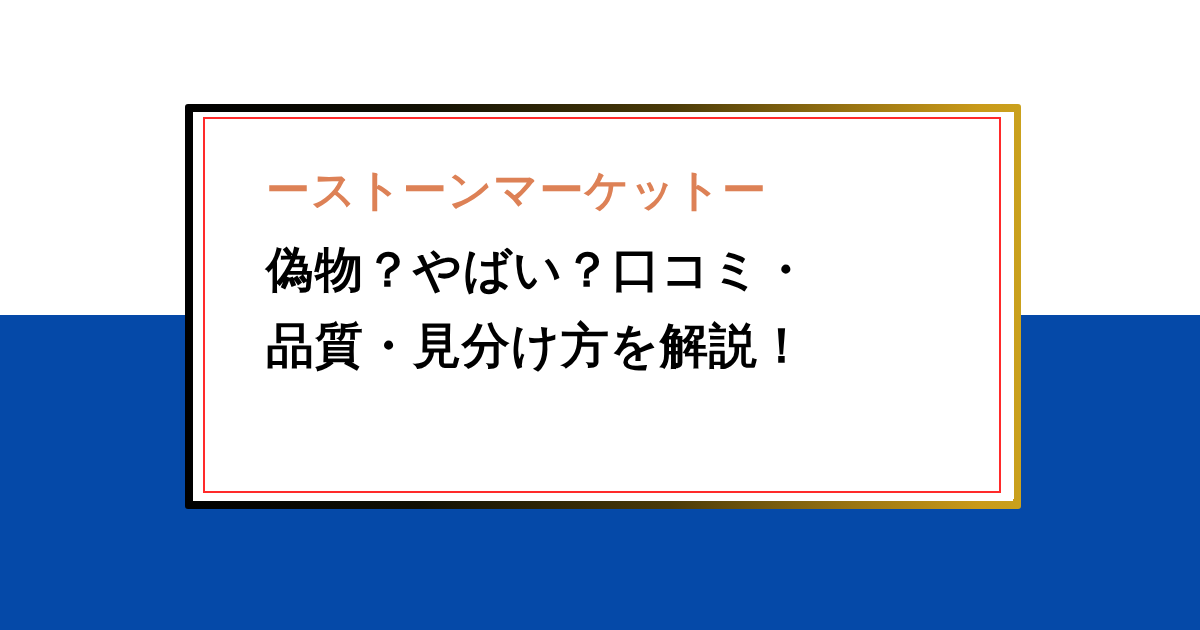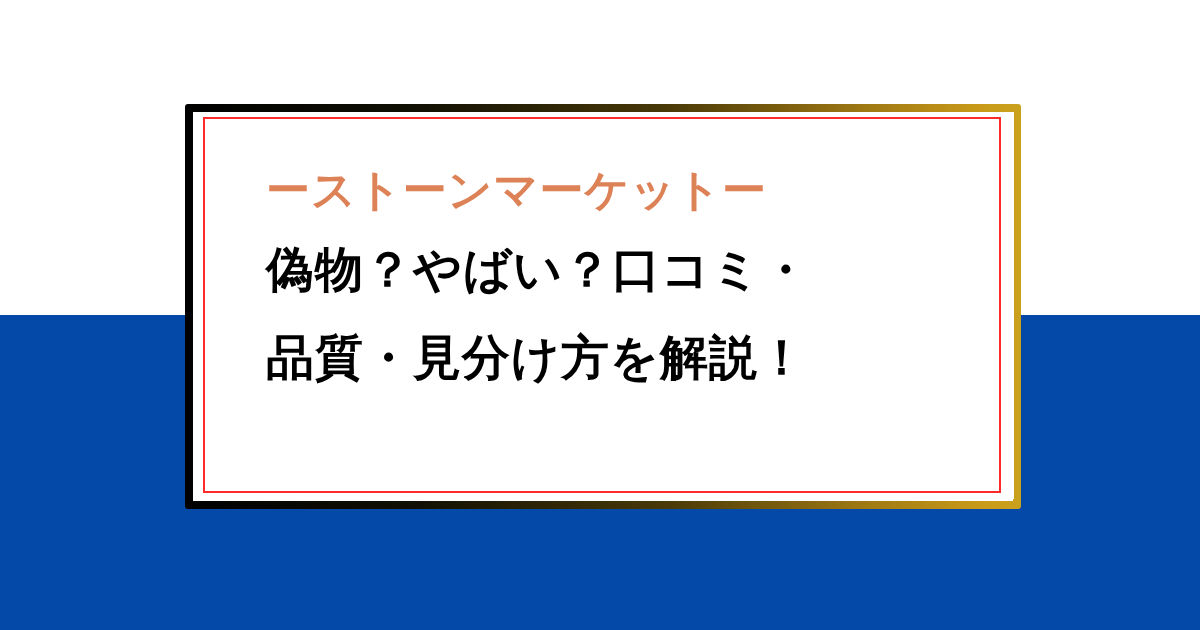--- a/index.html
+++ b/index.html
@@ -99,21 +99,21 @@
   .headline {
     color: #000000;
     font-size: 48px;
     font-weight: 700;
     line-height: 1.0;
     letter-spacing: 0.02em;
     margin: 0;
     white-space: nowrap;
   }
   .headline + .headline {
-    margin-top: 40px;
+    margin-top: 28px;
   }
 </style>
 </head>
 <body>
 
 <div id="canvas">
 
   <div class="bg-top"></div>
   <div class="bg-bottom"></div>
 

